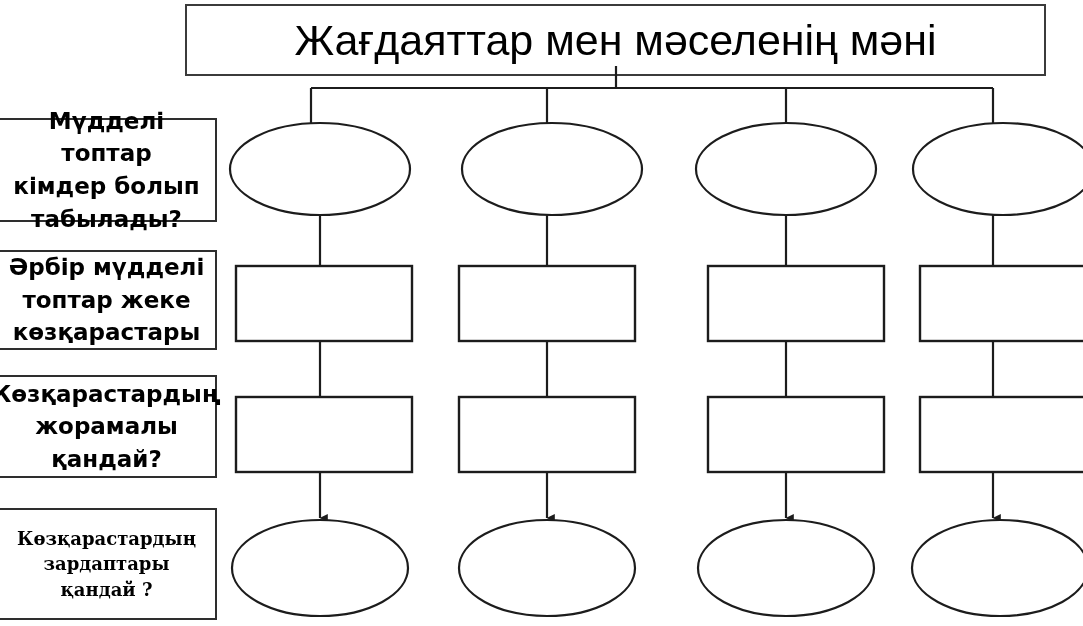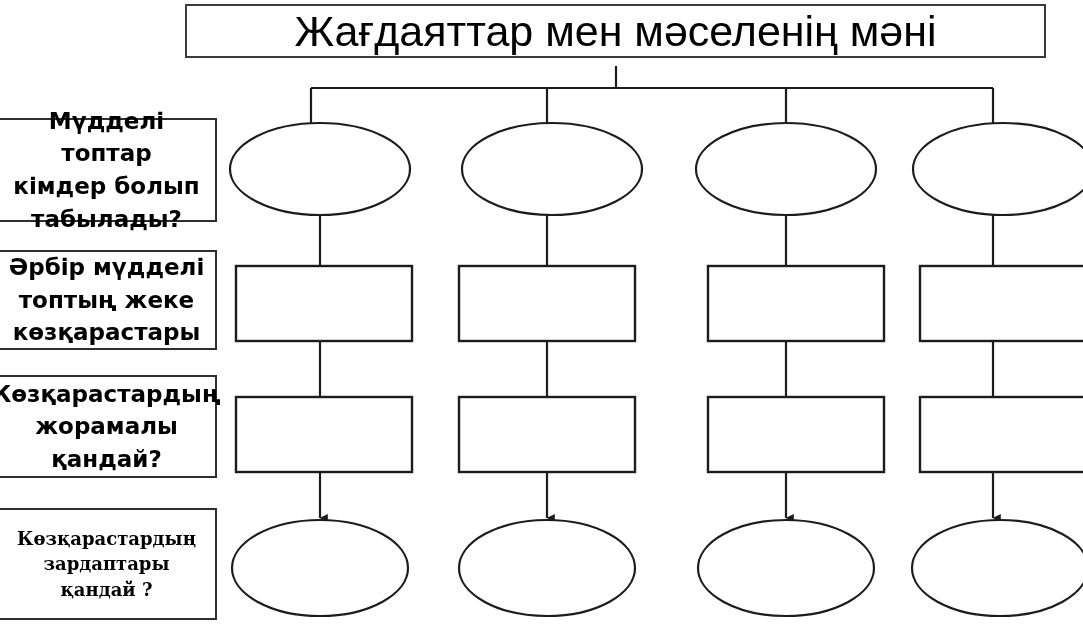--- a/index.html
+++ b/index.html
@@ -21,21 +21,21 @@
     width: 1083px;
     height: 626px;
   }
 
   
   .title-box {
     position: absolute;
     left: 185px;
     top: 4px;
     width: 861px;
-    height: 54px;
+    height: 72px;
     border: 2px solid #3b3b3b;
     background: #ffffff;
     box-sizing: border-box;
     display: flex;
     align-items: center;
     justify-content: center;
   }
   .title-text {
     font-family: "Liberation Sans", "DejaVu Sans", sans-serif;
     font-size: 43px;
@@ -110,21 +110,21 @@
     <span class="title-text">Жағдаяттар мен мәселенің мәні</span>
   </div>
 
   <div class="label-box" id="label-0">
     <span class="label-text">Мүдделі  топтар
 кімдер болып
 табылады?</span>
   </div>
   <div class="label-box" id="label-1">
     <span class="label-text">Әрбір мүдделі
-топтың  жеке
+топтар  жеке
 көзқарастары</span>
   </div>
   <div class="label-box" id="label-2">
     <span class="label-text">Көзқарастардың
 жорамалы
 қандай?</span>
   </div>
   <div class="label-box" id="label-3">
     <span class="label-text serif">Көзқарастардың
 зардаптары

